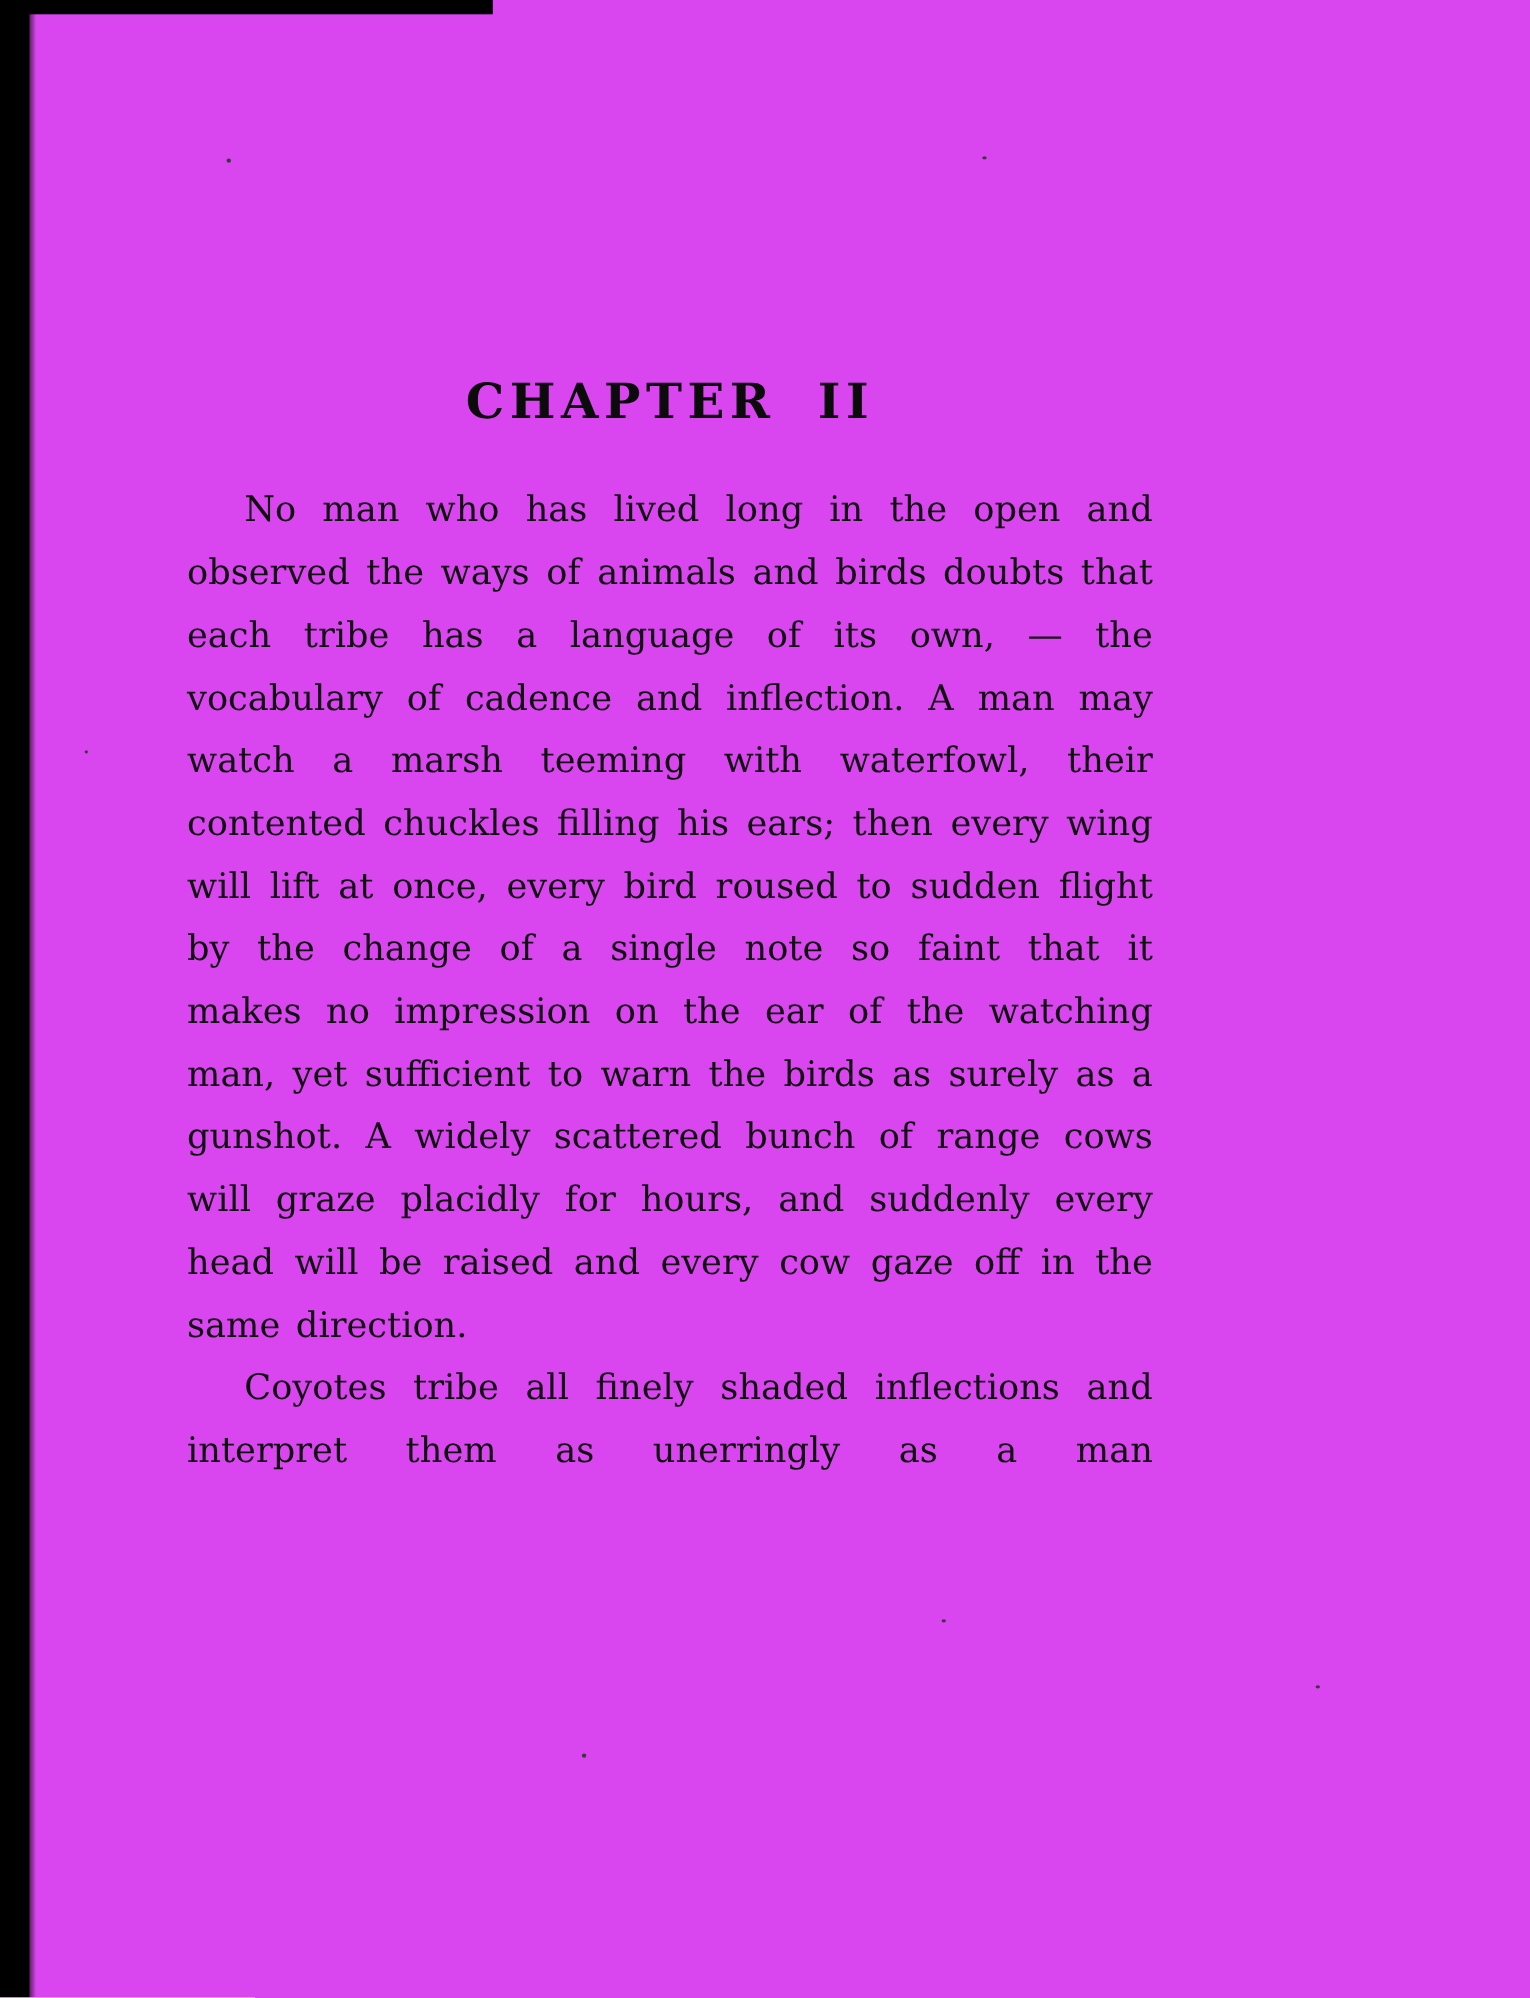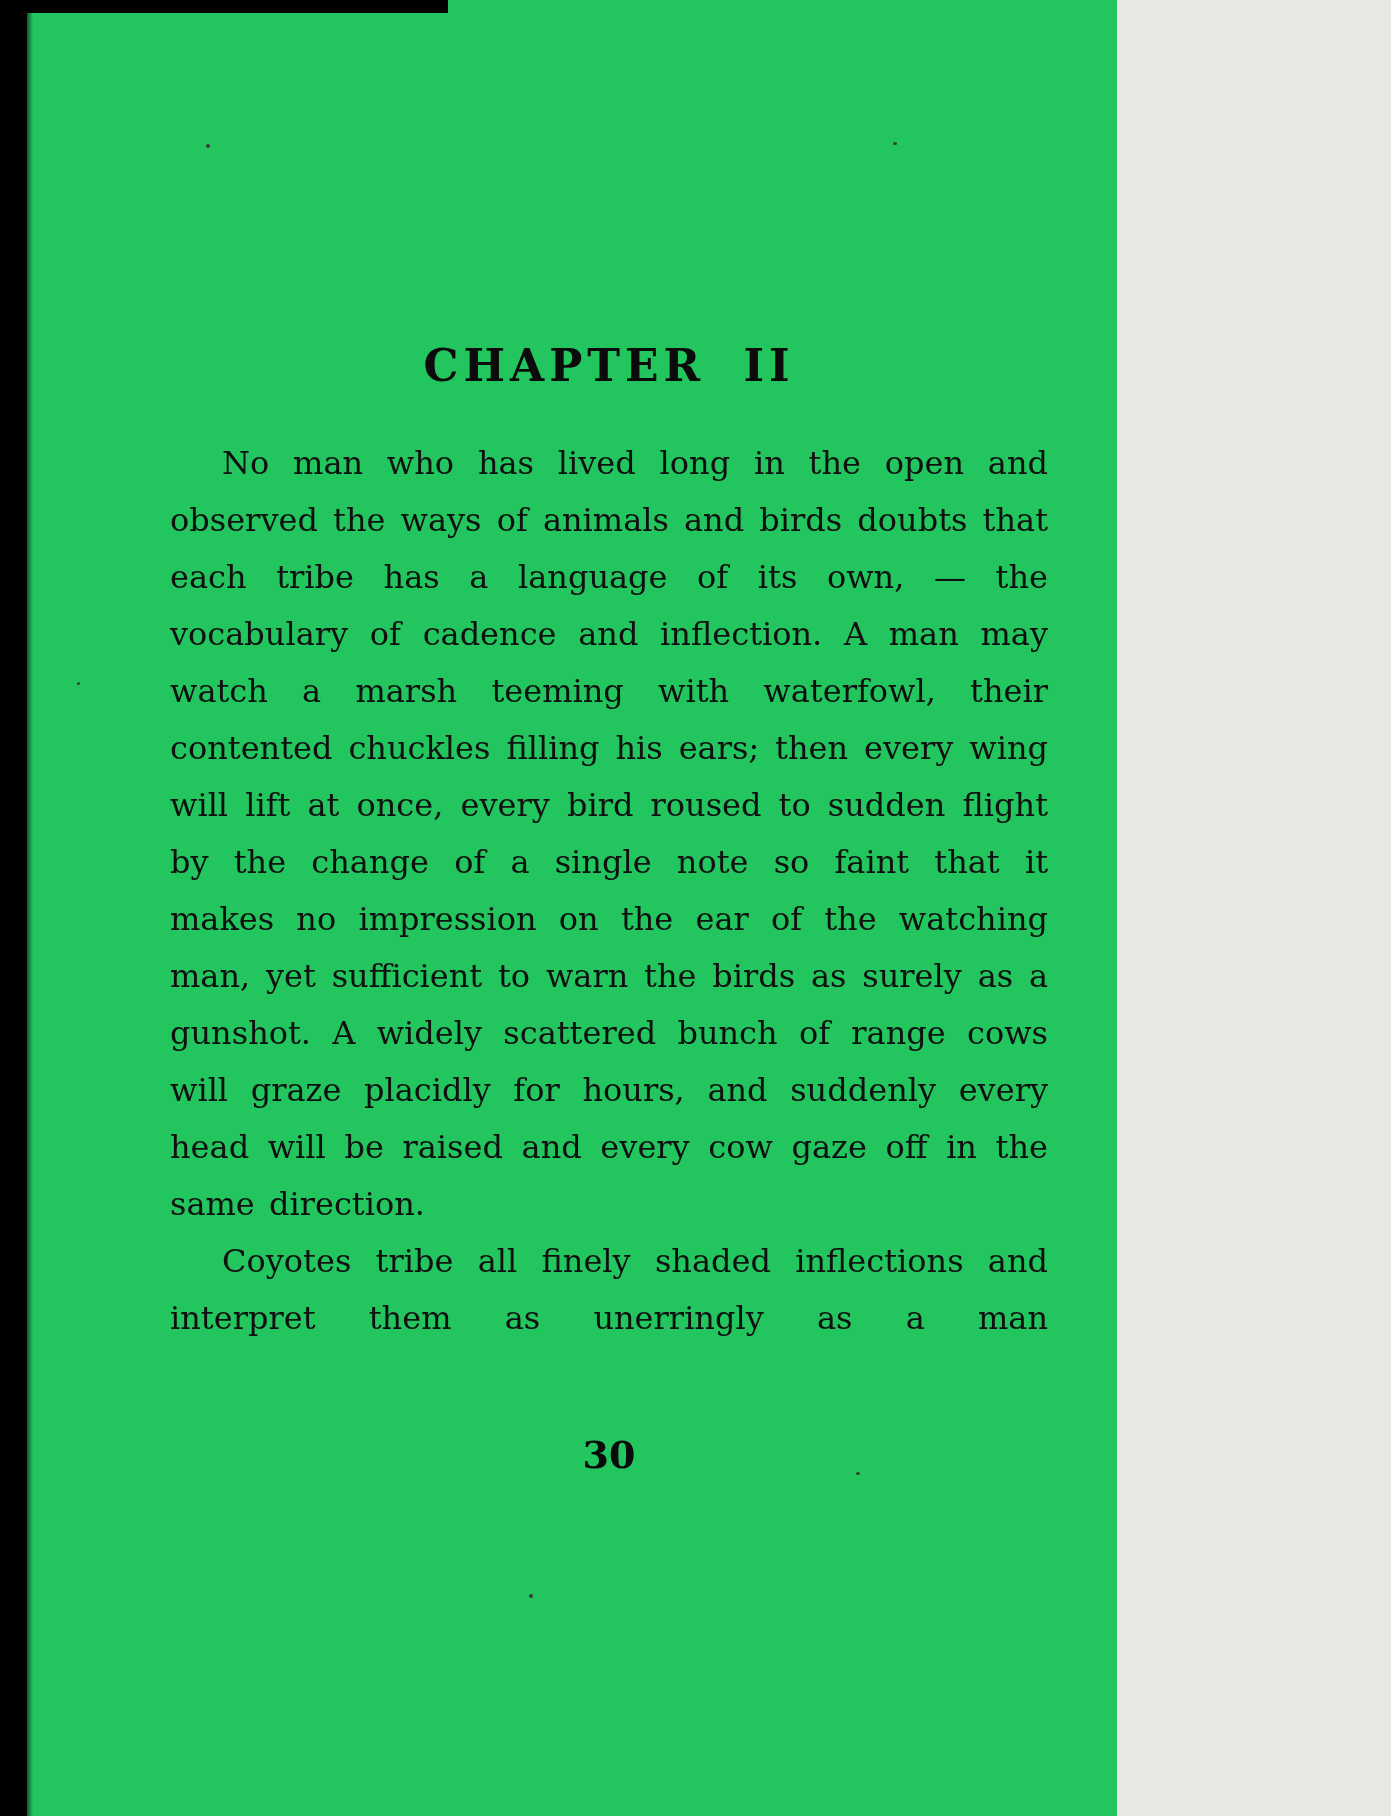--- a/index.html
+++ b/index.html
@@ -2,23 +2,23 @@
 <html><head>
 <meta charset="utf-8">
 <style>
   html, body {
     margin: 0;
     padding: 0;
     background: #e8e8e4;
   }
   .page {
     position: relative;
-    width: 1117px;
+    width: 1391px;
     height: 1816px;
-    background: #22c55e;
+    background: #d946ef;
     overflow: hidden;
     font-family: "DejaVu Serif", "Liberation Serif", serif;
     color: #0e0e0e;
   }
   
   .edge-left {
     position: absolute;
     left: 0;
     top: 0;
     width: 27px;
@@ -109,15 +109,14 @@
   <div class="speck s6"></div>
 
   <div class="text-block">
     <h1 class="chapter-heading">CHAPTER II</h1>
 
     <p class="body-paragraph">No man who has lived long in the open and observed the ways of animals and birds doubts that each tribe has a language of its own, — the vocabulary of cadence and inflection. A man may watch a marsh teeming with waterfowl, their contented chuckles filling his ears; then every wing will lift at once, every bird roused to sudden flight by the change of a single note so faint that it makes no impression on the ear of the watching man, yet sufficient to warn the birds as surely as a gunshot. A widely scattered bunch of range cows will graze placidly for hours, and suddenly every head will be raised and every cow gaze off in the same direction.</p>
 
     <p class="body-paragraph justify-last">Coyotes tribe all finely shaded inflections and interpret them as unerringly as a man</p>
   </div>
 
-  <div class="page-number">30</div>
 
 </div>
 
 </body></html>

